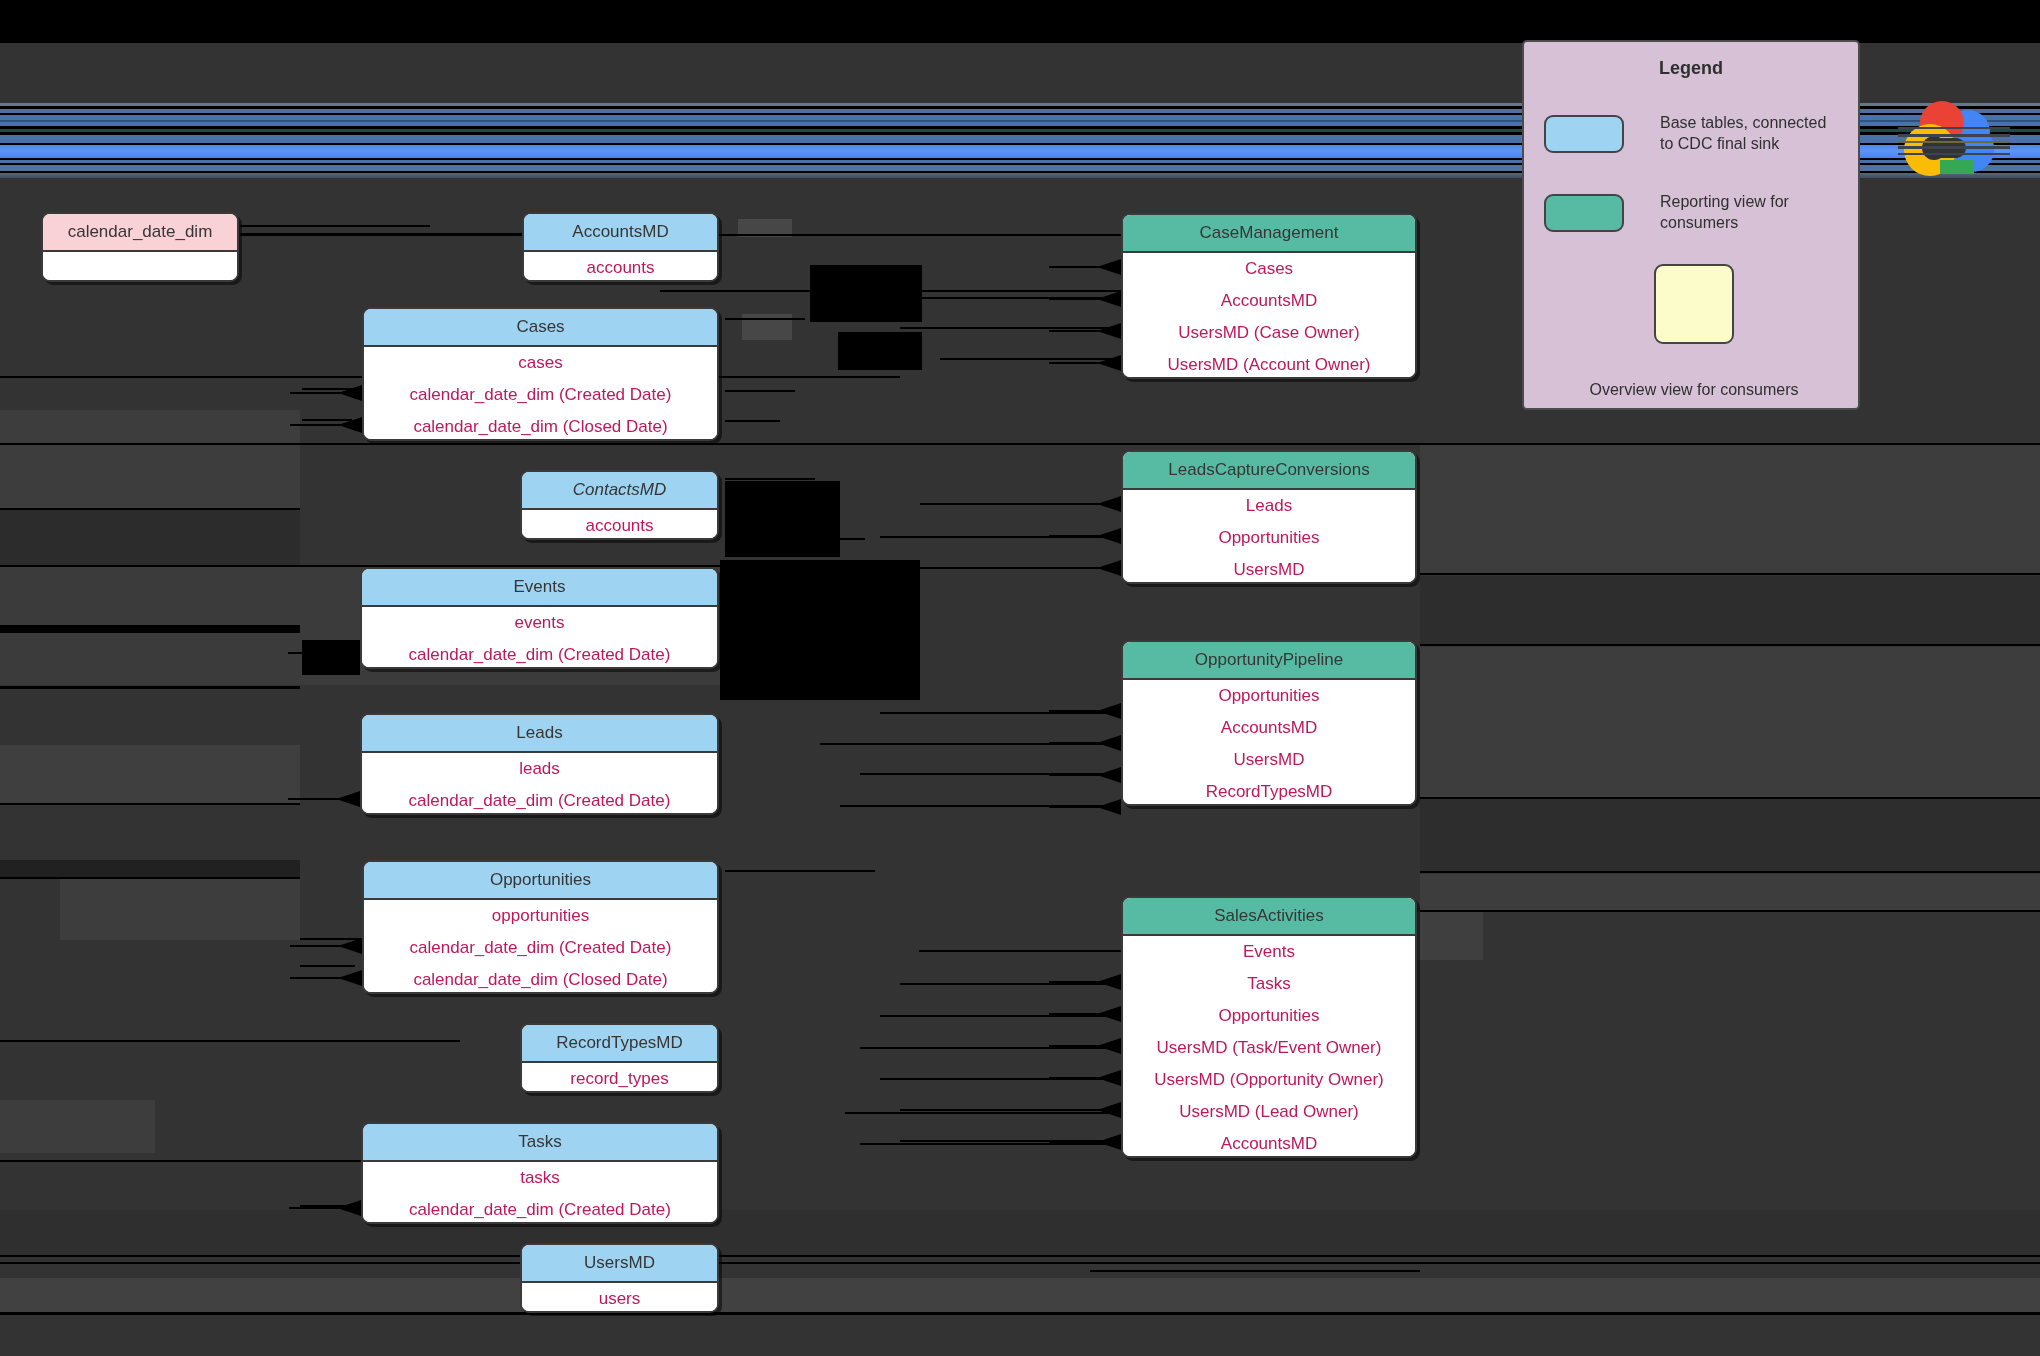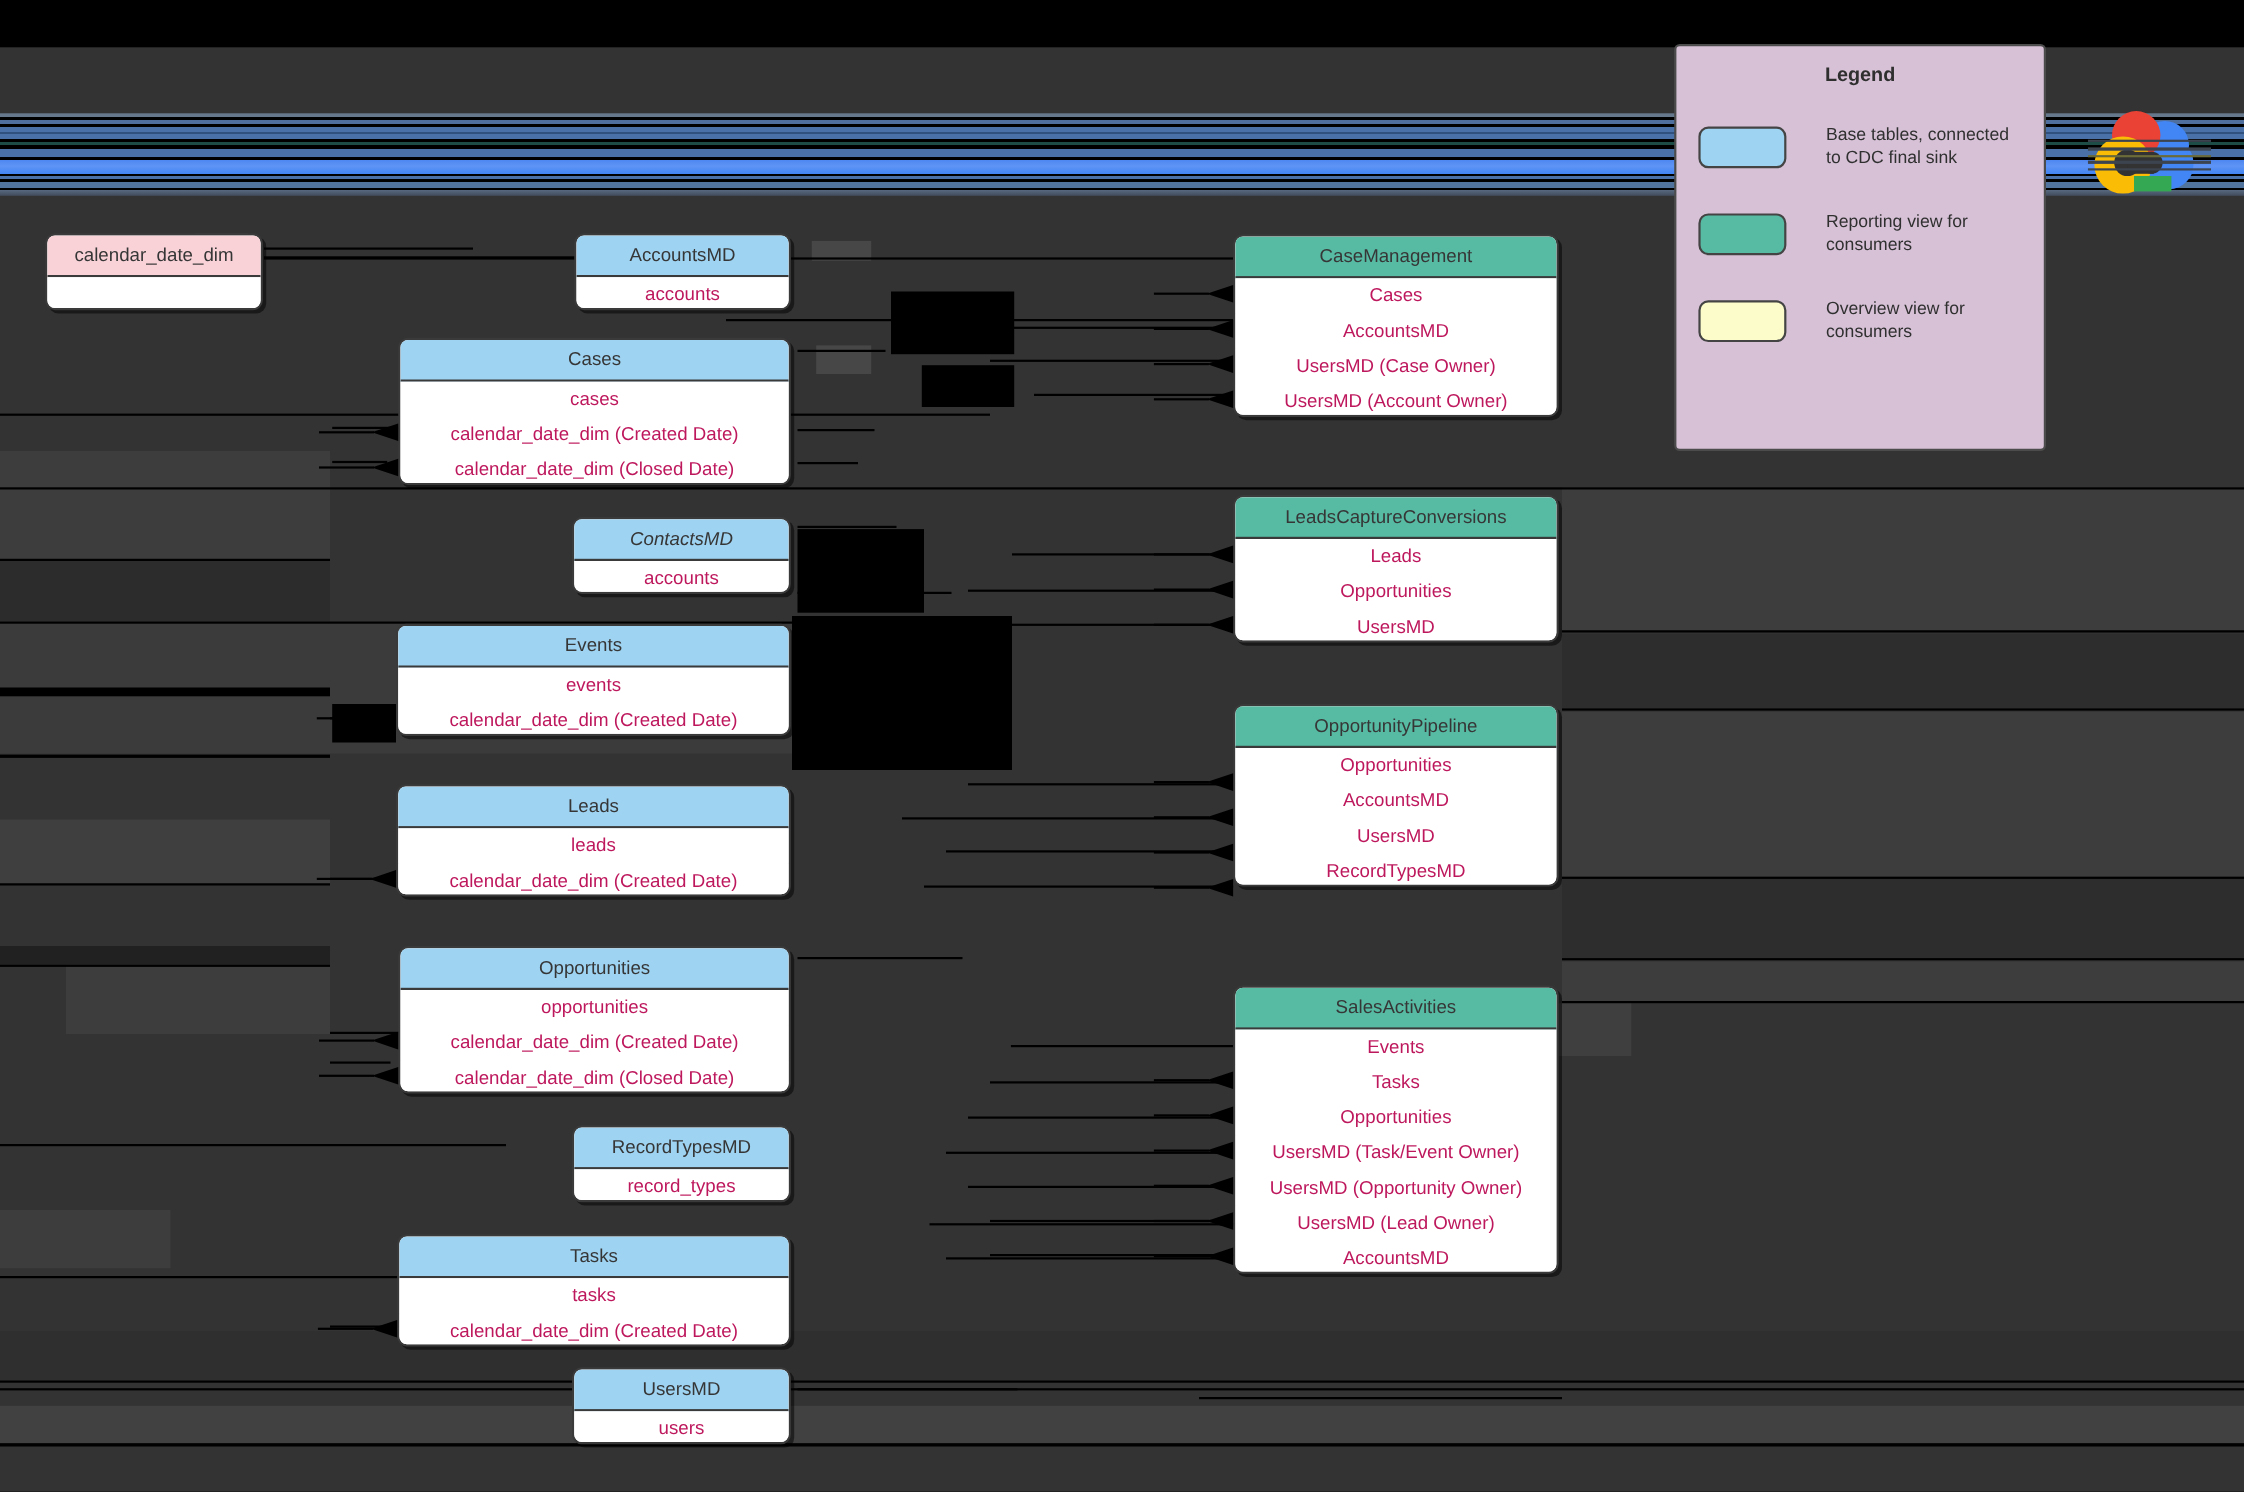--- a/index.html
+++ b/index.html
@@ -267,21 +267,21 @@
   <div id="legend" class="abs">
     <div id="legend-title">Legend</div>
     <div class="legend-item" style="top:64px;">
       <div class="legend-swatch" style="background: rgb(158, 211, 242);"></div>
       <div class="legend-label">Base tables, connected to CDC final sink</div>
     </div>
     <div class="legend-item" style="top:143px;">
       <div class="legend-swatch" style="background: rgb(87, 187, 164);"></div>
       <div class="legend-label">Reporting view for consumers</div>
     </div>
-    <div class="legend-item" style="top:222px;">
+    <div class="legend-item" style="top:222px;flex-direction:column;">
       <div class="legend-swatch" style="background: rgb(251, 252, 201);"></div>
       <div class="legend-label">Overview view for consumers</div>
     </div>
   </div>
 
   <svg id="gcp-logo" class="abs" width="112" height="90" viewBox="0 0 112 90">
     <rect x="52" y="30" width="44" height="46" rx="22" fill="#4285f4"></rect>
     <circle cx="70" cy="36" r="22" fill="#4285f4"></circle>
     <circle cx="44" cy="27" r="22" fill="#ea4335"></circle>
     <circle cx="32" cy="54" r="26" fill="#fbbc05"></circle>

